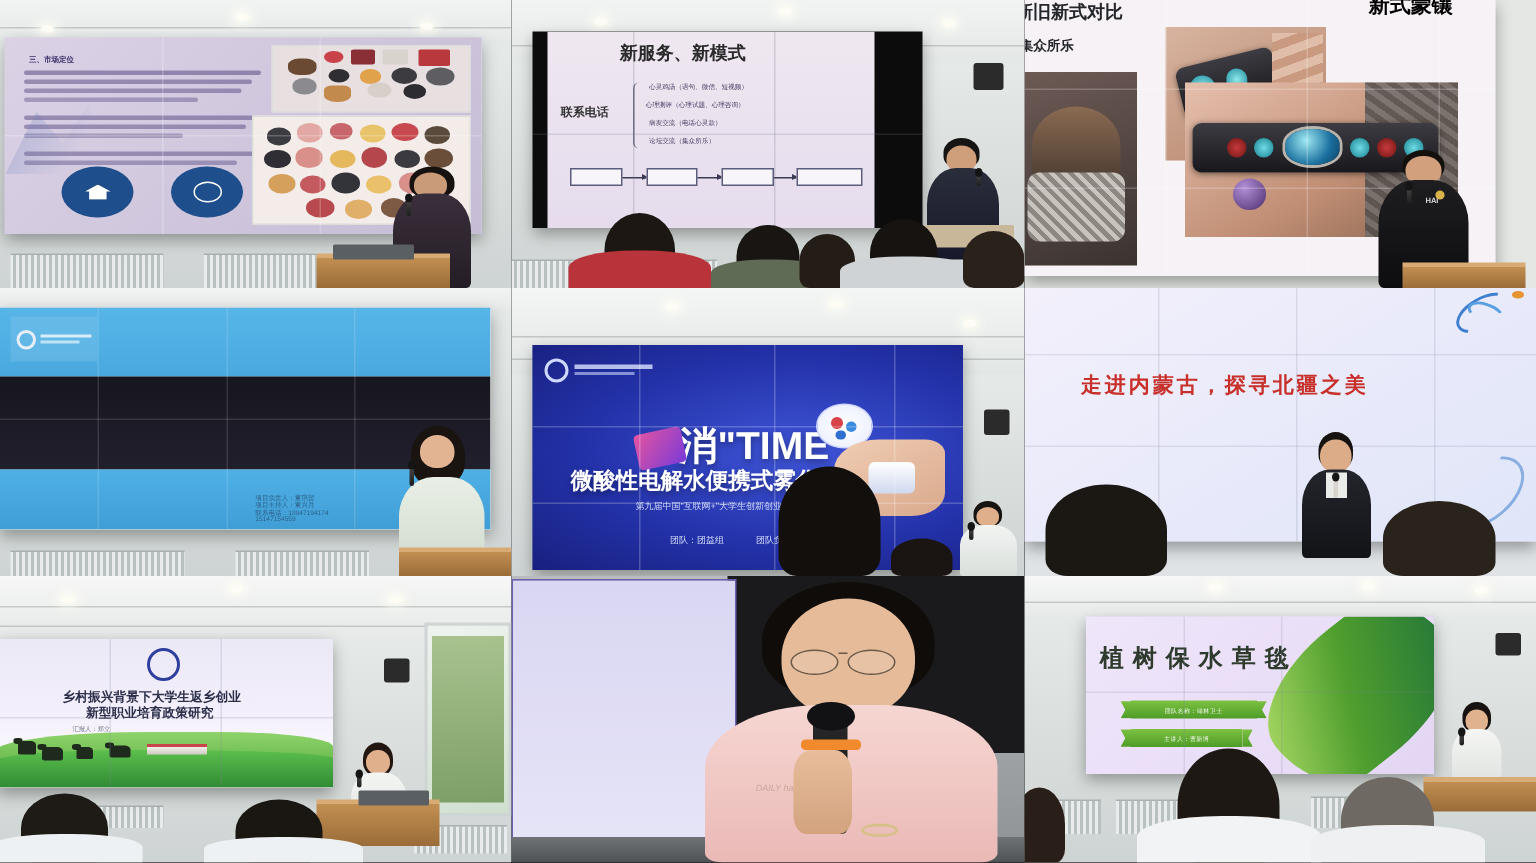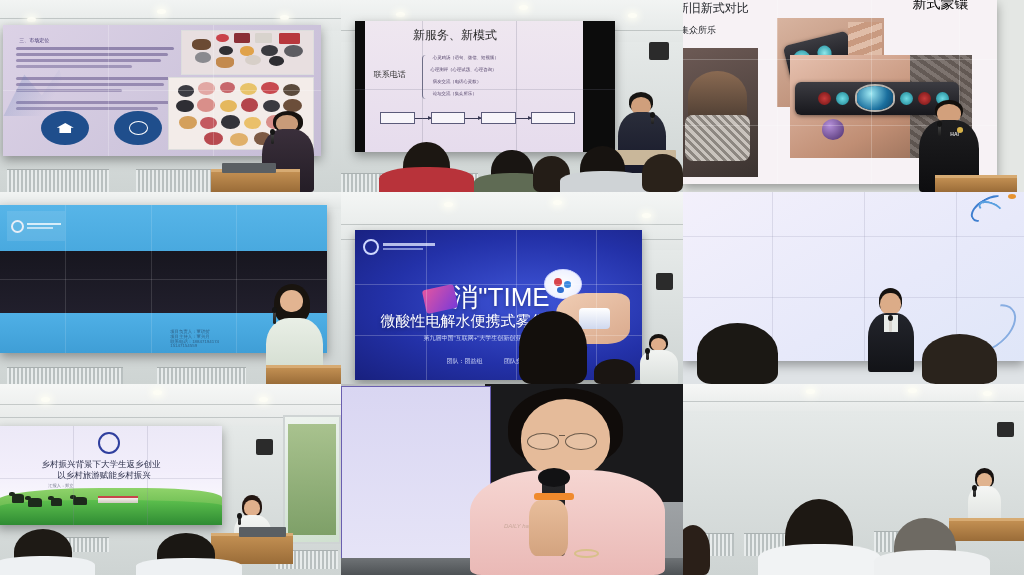--- a/index.html
+++ b/index.html
@@ -50,21 +50,21 @@
   .mic::after { content:""; position:absolute; top:-3px; left:-1px; width:5px; height:6px;
                 border-radius:50%; background:#151515; }
   .podium { position:absolute; background:linear-gradient(#c28f52,#9a6c38); border-top:3px solid #d7ab73; }
   .laptop { position:absolute; background:#5a5f63; border-radius:1px; }
 
   
   .aud { position:absolute; border-radius:50% 50% 18% 18%; }
   .aud-shoulder { position:absolute; border-radius:46% 46% 0 0; }
 
   
-  .st { position:absolute; white-space:nowrap; font-weight:normal; line-height:1.05; }
+  .st { position:absolute; white-space:nowrap; font-weight:bold; line-height:1.05; }
   .blurtext { position:absolute; line-height:1.55; letter-spacing:.2px; }
   .blurline { height:3px; border-radius:2px; margin-bottom:3px; }
 
   
   .c1-wall { background:linear-gradient(135deg,#dcd2e6,#cfc6dd 55%,#c6bcd6); }
   .gear { position:absolute; border-radius:50%;
           background:#1f4e8c; display:flex; align-items:center; justify-content:center; }
   .gear::before{ content:""; position:absolute; inset:-4px; border-radius:50%;
           background:repeating-conic-gradient(#1f4e8c 0 8deg, transparent 8deg 20deg); z-index:-1;}
   .gear i { display:block; background:#fff; }
@@ -459,20 +459,21 @@
     </div>
 
     <div class="aud" style="left:52%;bottom:0;width:20%;height:38%;background:#130f0c"></div>
     <div class="aud" style="left:74%;bottom:0;width:12%;height:13%;background:#1a1512"></div>
   </div>
 
   <div class="cell">
     <div class="room" style="background:#dfe3e6"></div>
     <div class="ledwall" style="left:0;top:0;width:100%;height:88%;background:#efecfa">
       <div class="slide c6-slide">
+        <div class="st" style="left:11%;top:34%;font-size:14px;color:#c8302a;letter-spacing:2px">走进内蒙古，探寻北疆之美</div>
         <div style="position:absolute;right:1%;top:0;width:16%;height:20%">
           <div class="swirl" style="left:6%;top:18%;width:72%;height:62%;transform:rotate(-30deg)"></div>
           <div class="swirl" style="left:22%;top:30%;width:46%;height:38%;transform:rotate(20deg);border-color:#5aa0e0 transparent transparent #5aa0e0"></div>
           <div class="gem" style="right:8%;top:6%;width:16%;height:16%;background:#e7932f"></div>
         </div>
         <div class="swirl" style="right:1%;bottom:8%;width:18%;height:22%;transform:rotate(140deg);opacity:.55"></div>
       </div>
       <div class="seam-v" style="left:26%;background:rgba(140,140,170,.22)"></div>
       <div class="seam-v" style="left:53%;background:rgba(140,140,170,.22)"></div>
       <div class="seam-v" style="left:80%;background:rgba(140,140,170,.22)"></div>
@@ -507,21 +508,21 @@
       </div>
       <div class="speaker-box" style="right:20%;top:29%;width:5%;height:8%"></div>
       <div class="radiator" style="right:1%;bottom:3%;width:18%;height:10%"></div>
       <div class="radiator" style="left:8%;bottom:12%;width:24%;height:8%"></div>
     </div>
 
     <div class="ledwall" style="left:-1%;top:22%;width:66%;height:52%;background:#eceafa">
       <div class="slide c7-slide">
         <div class="logo-ring" style="left:45%;top:6%;width:22px;height:22px;border-color:#2f3f9e"></div>
         <div class="st" style="left:20%;top:34%;font-size:8.5px;color:#2c2f4a">乡村振兴背景下大学生返乡创业</div>
-        <div class="st" style="left:27%;top:45%;font-size:8.5px;color:#2c2f4a">以乡村旅游赋能乡村振兴</div>
+        <div class="st" style="left:27%;top:45%;font-size:8.5px;color:#2c2f4a">新型职业培育政策研究</div>
         <div class="st" style="left:23%;top:58%;font-size:4.2px;color:#6b6f84;font-weight:normal">汇报人：郑立</div>
         <div class="gr1"></div>
         <div class="gr2"></div>
         <div class="cow" style="left:7%;bottom:23%;width:5%;height:9%"></div>
         <div class="cow" style="left:14%;bottom:18%;width:6%;height:10%"></div>
         <div class="cow" style="left:24%;bottom:19%;width:5%;height:9%"></div>
         <div class="cow" style="left:34%;bottom:20%;width:6%;height:9%"></div>
         <div style="position:absolute;left:45%;bottom:23%;width:18%;height:7%;
              background:linear-gradient(#f2f0ea,#cfcac0);border-top:2px solid #c8444a"></div>
       </div>
@@ -579,20 +580,35 @@
         <div class="dlight" style="left:66%;top:14%"></div>
         <div class="dlight" style="left:88%;top:26%"></div>
       </div>
       <div class="wall" style="top:14%"></div>
       <div class="speaker-box" style="right:3%;top:20%;width:5%;height:8%"></div>
       <div class="radiator" style="left:1%;bottom:10%;width:14%;height:12%"></div>
       <div class="radiator" style="left:18%;bottom:10%;width:18%;height:12%"></div>
       <div class="radiator" style="left:56%;bottom:12%;width:14%;height:11%"></div>
     </div>
 
+    <div class="ledwall" style="left:12%;top:14%;width:68%;height:55%;background:#e9ddf7">
+      <div class="slide c9-slide">
+        <div class="leaf" style="right:-8%;top:4%;width:58%;height:88%"></div>
+        <div class="st" style="left:4%;top:20%;font-size:16px;color:#2e3b2c;letter-spacing:6px">植树保水草毯</div>
+        <div class="ribbon" style="left:13%;top:54%;width:36%;height:11%">
+          <span>团队名称：绿林卫士</span>
+        </div>
+        <div class="ribbon" style="left:13%;top:72%;width:32%;height:11%">
+          <span>主讲人：曹新博</span>
+        </div>
+      </div>
+      <div class="seam-v" style="left:28%;background:rgba(130,130,160,.2)"></div>
+      <div class="seam-v" style="left:56%;background:rgba(130,130,160,.2)"></div>
+      <div class="seam-h" style="top:48%;background:rgba(130,130,160,.18)"></div>
+    </div>
 
     <div class="person" style="right:6%;top:44%;width:11%;height:30%">
       <div class="hair" style="left:24%;top:0;width:50%;height:34%;background:#171210"></div>
       <div class="head" style="left:30%;top:8%;width:40%;height:26%;background:#e0b38e"></div>
       <div class="body" style="left:6%;top:32%;width:88%;height:68%;background:linear-gradient(#f5f6f4,#dde1de)"></div>
       <div class="mic" style="left:18%;top:34%;height:16%"></div>
     </div>
     <div class="podium" style="right:0;bottom:18%;width:22%;height:12%"></div>
 
     <div class="aud" style="left:-2%;bottom:0;width:10%;height:26%;background:#2a1f18"></div>

